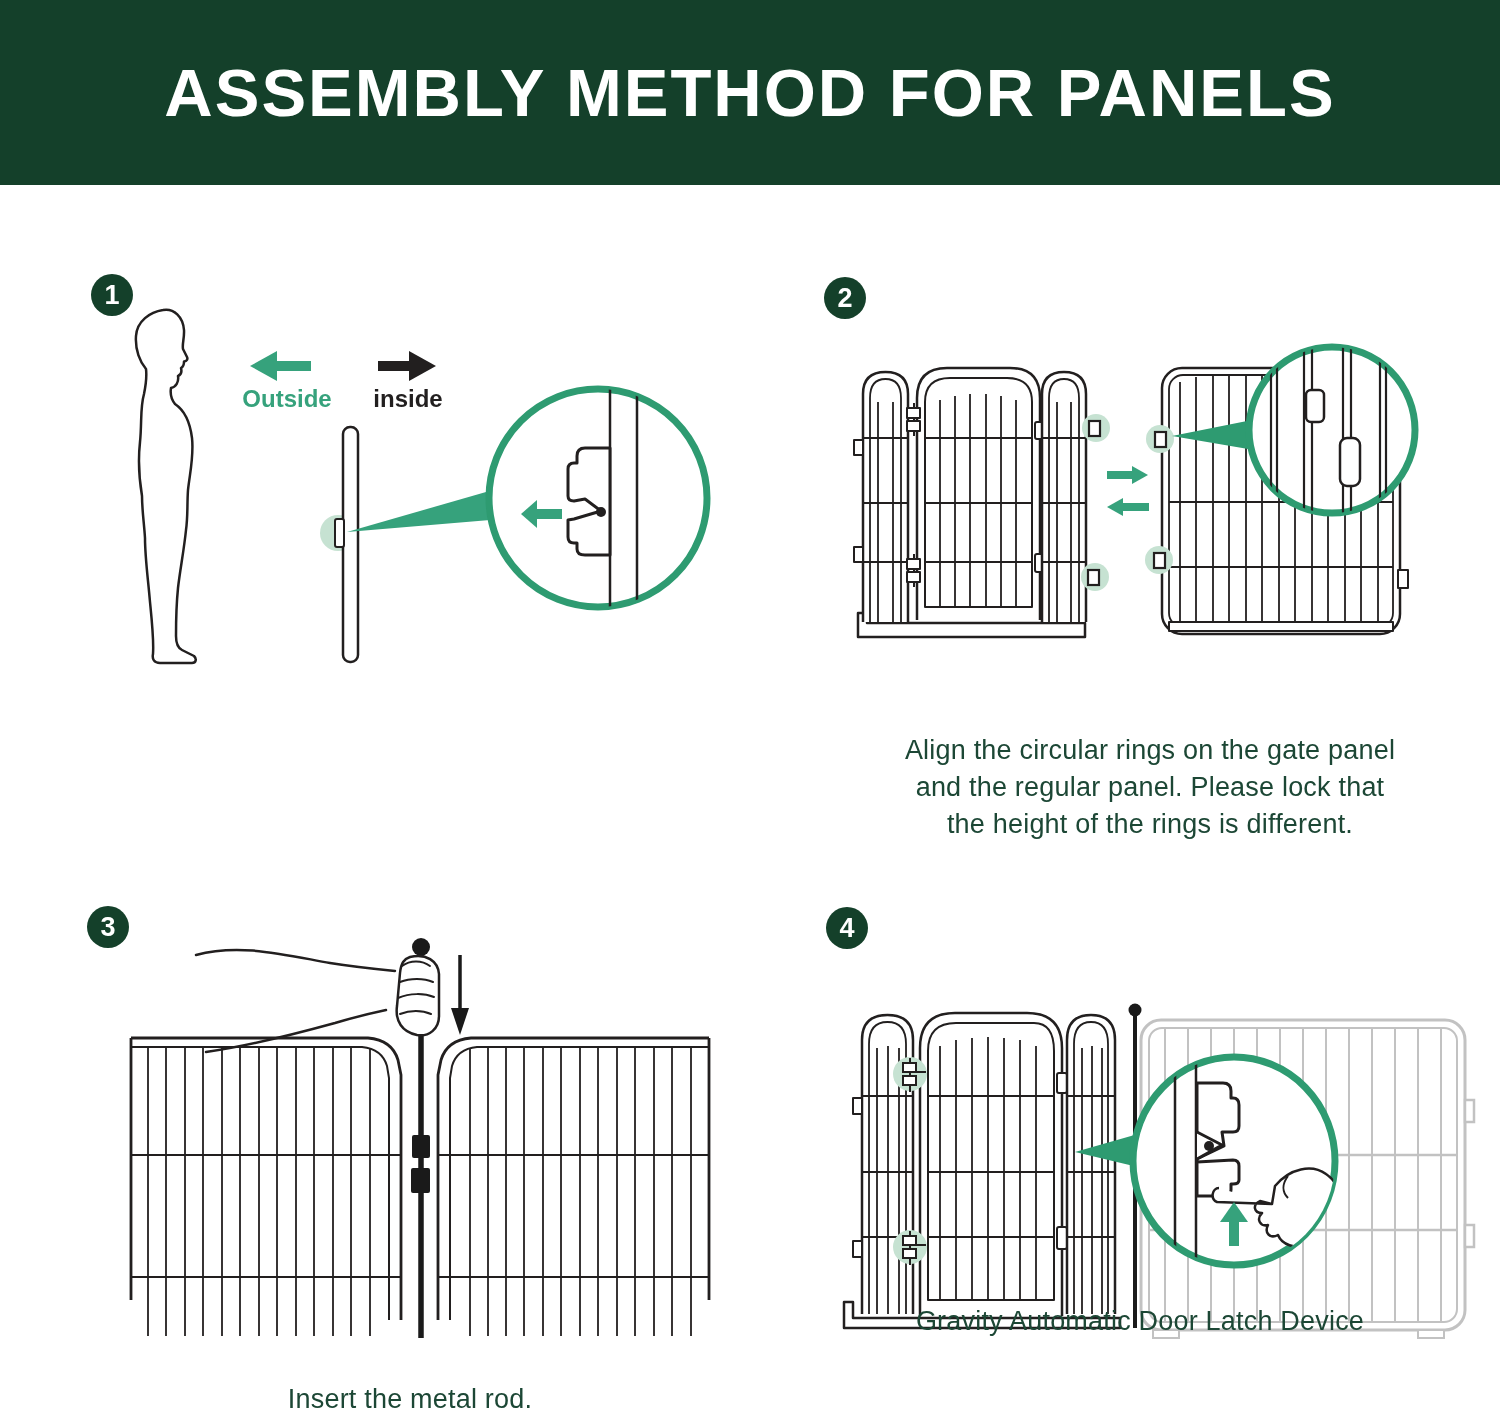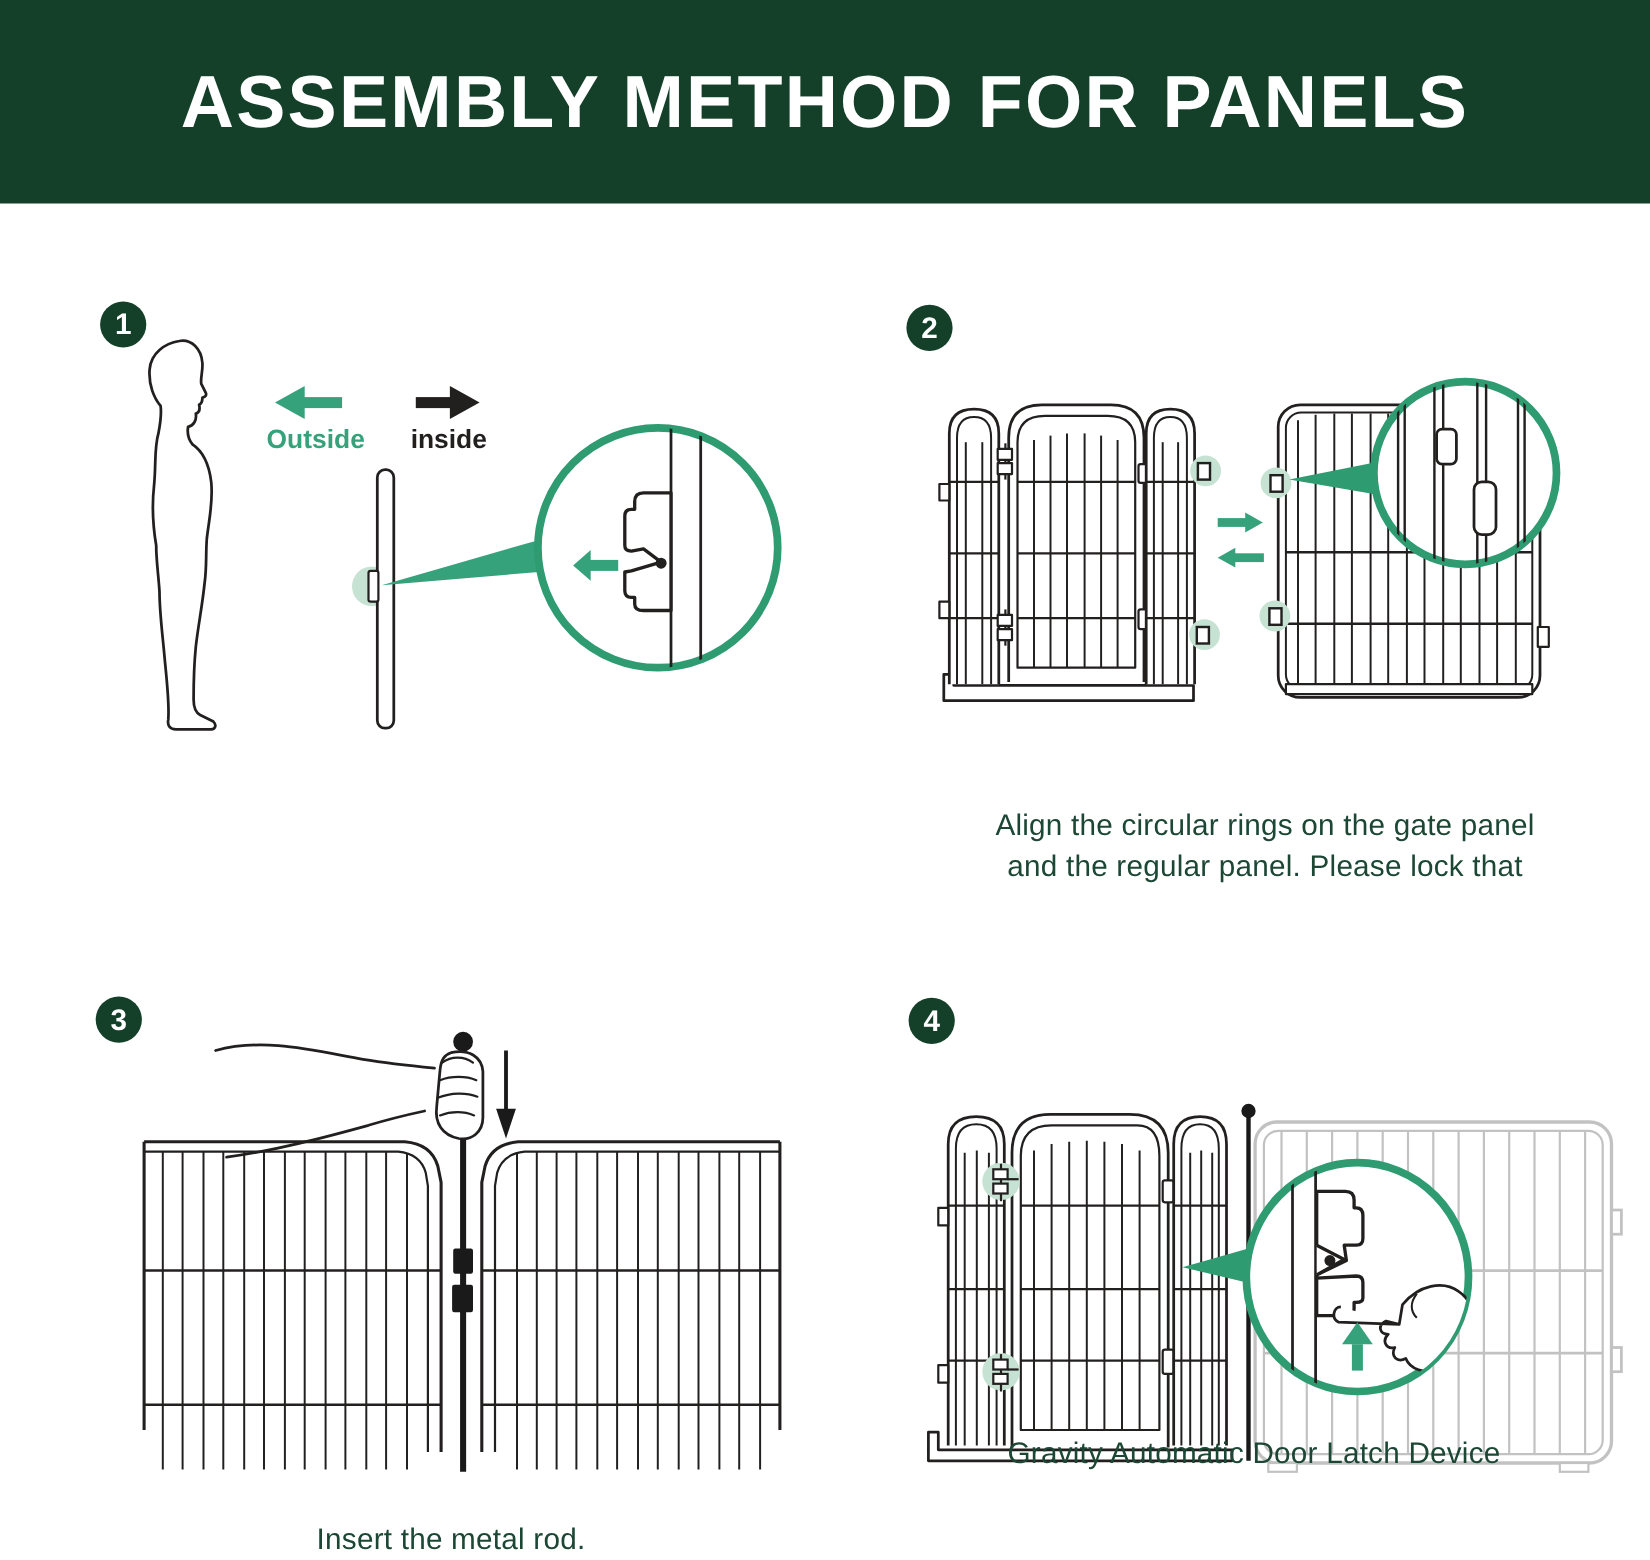--- a/index.html
+++ b/index.html
@@ -411,20 +411,21 @@
         <polygon points="414,302 400,322 428,322"></polygon>
         <rect x="409" y="322" width="10" height="24"></rect>
       </g>
     </g>
   </svg>
 
 
   <div class="caption" style="left:830px;top:732px;width:640px;">
     <div>Align the circular rings on the gate panel</div>
     <div>and the regular panel. Please lock that</div>
+    <div>the height of the rings is different.</div>
   </div>
 
   <div class="caption" style="left:80px;top:1381px;width:660px;">
     <div>Insert the metal rod.</div>
   </div>
 
   <div class="caption" style="left:810px;top:1303px;width:660px;">
     <div>Gravity Automatic Door Latch Device</div>
   </div>
 

